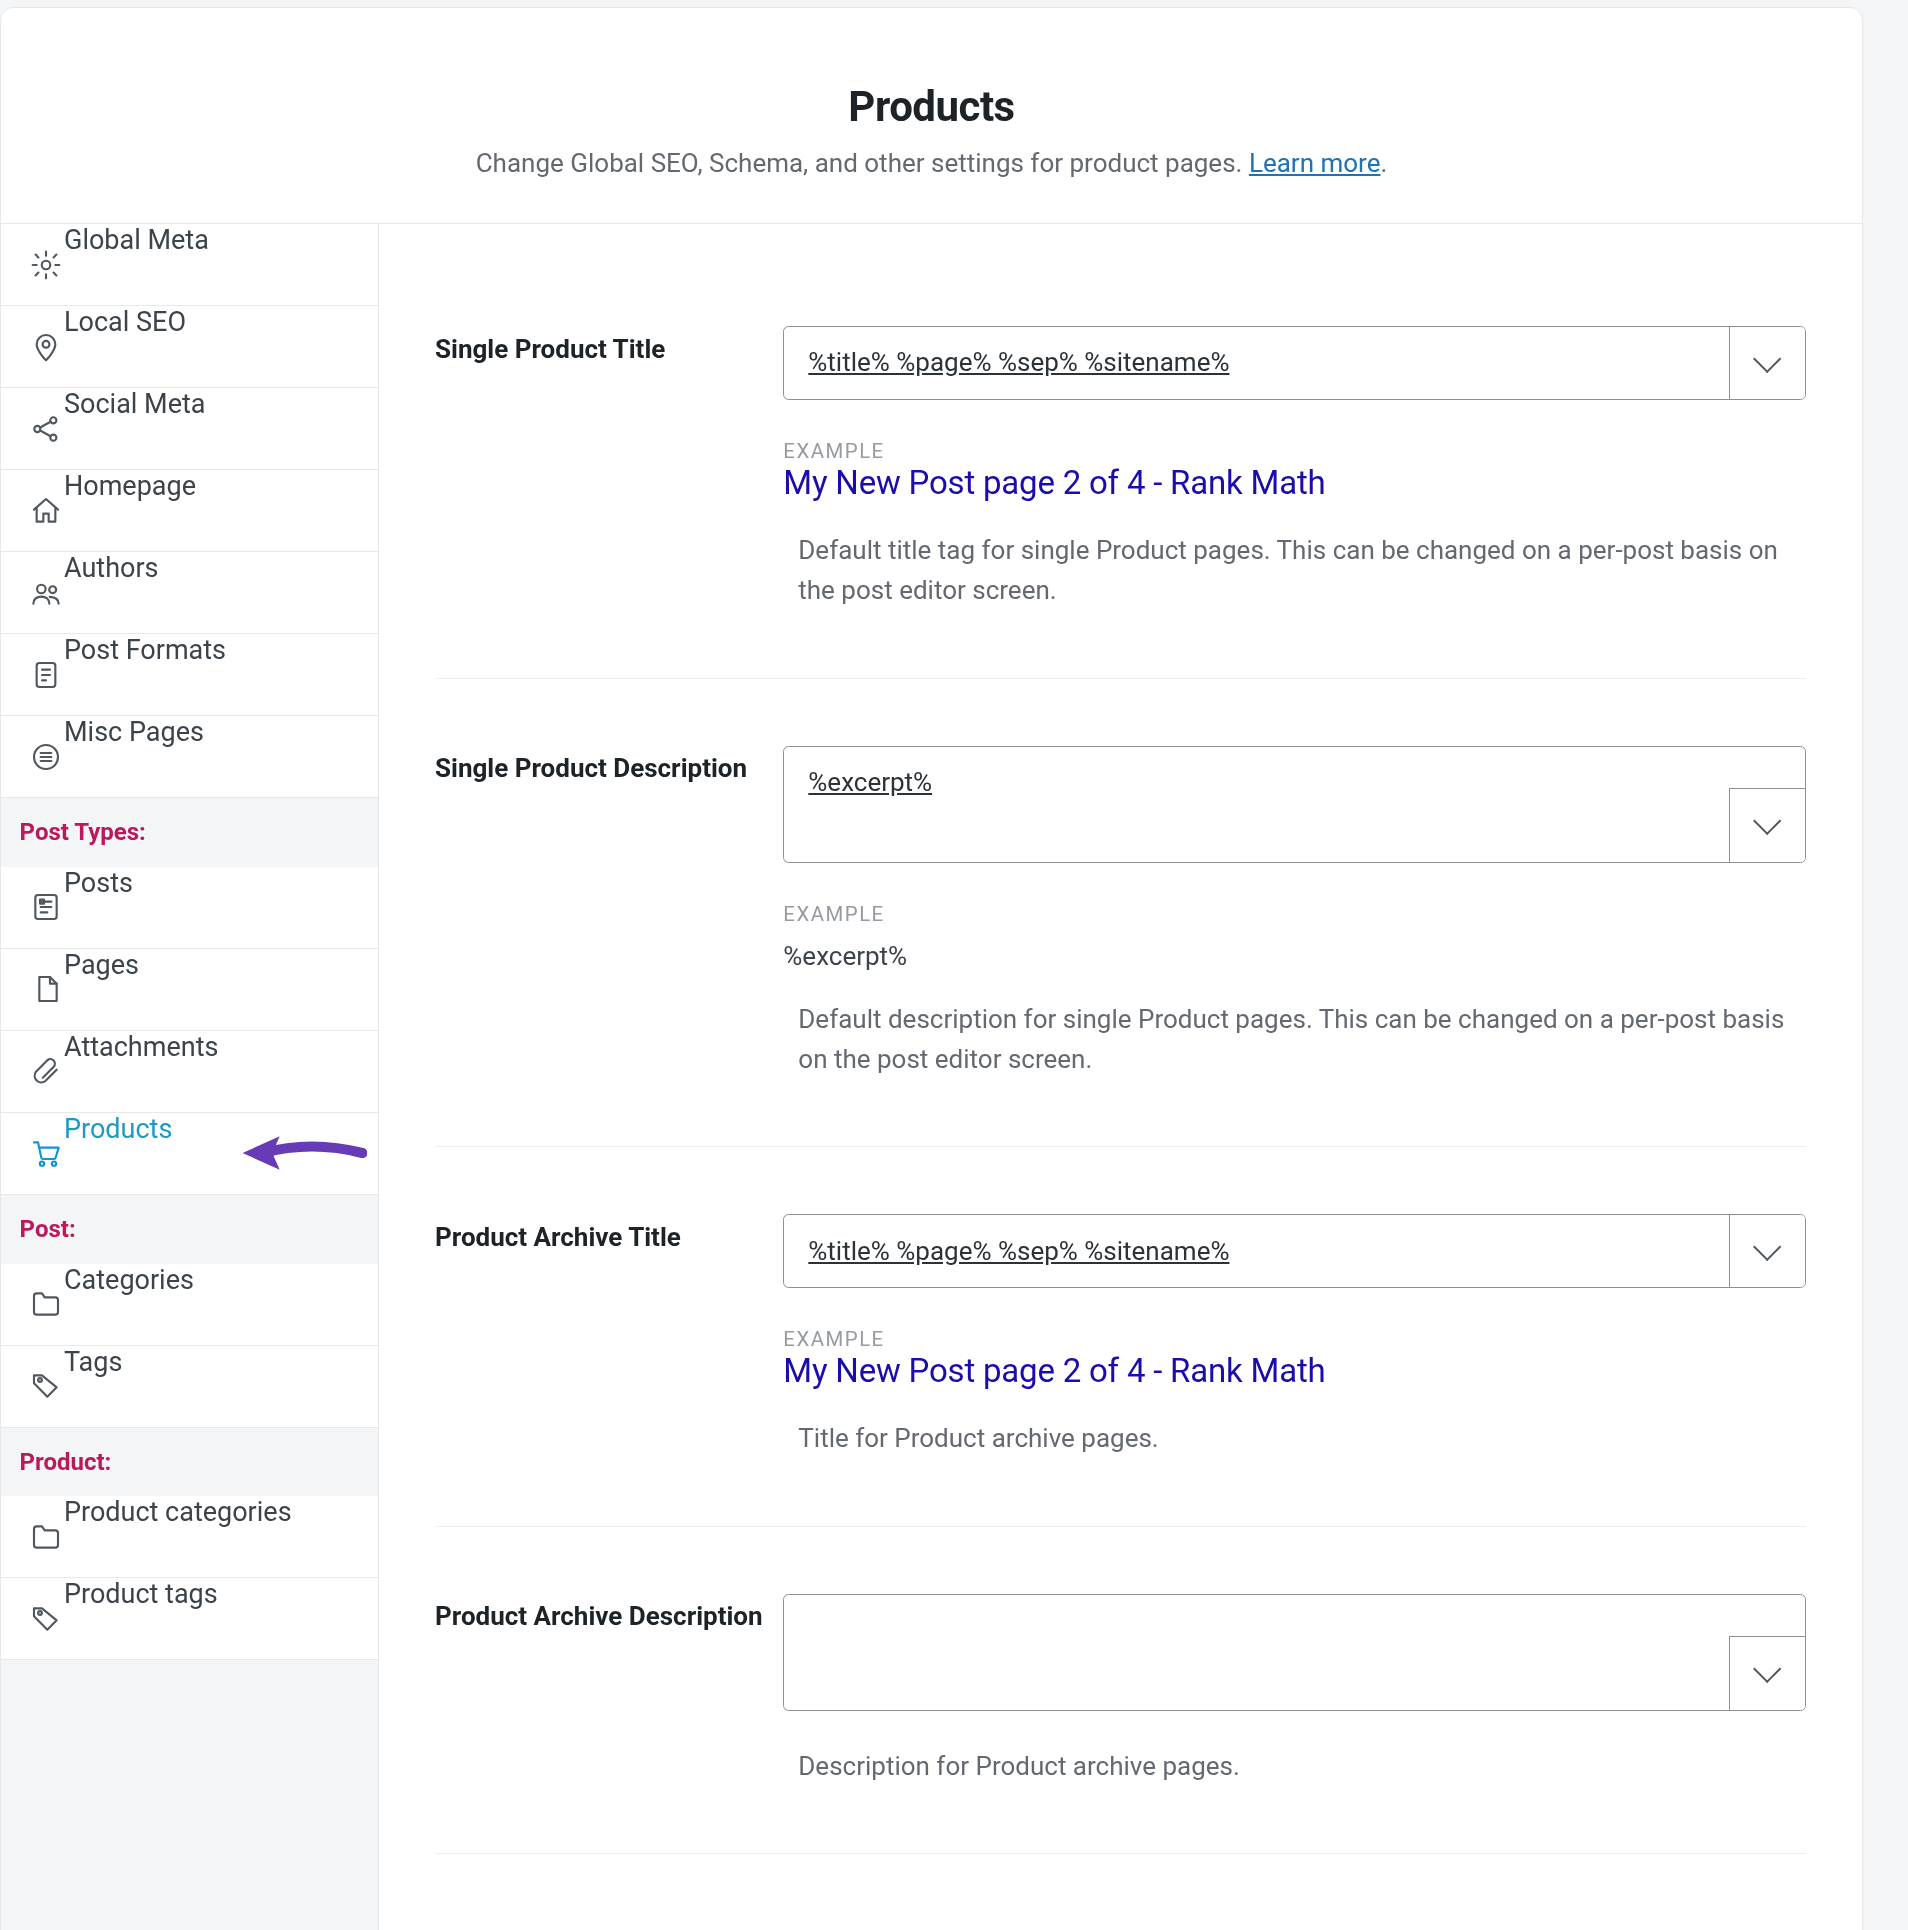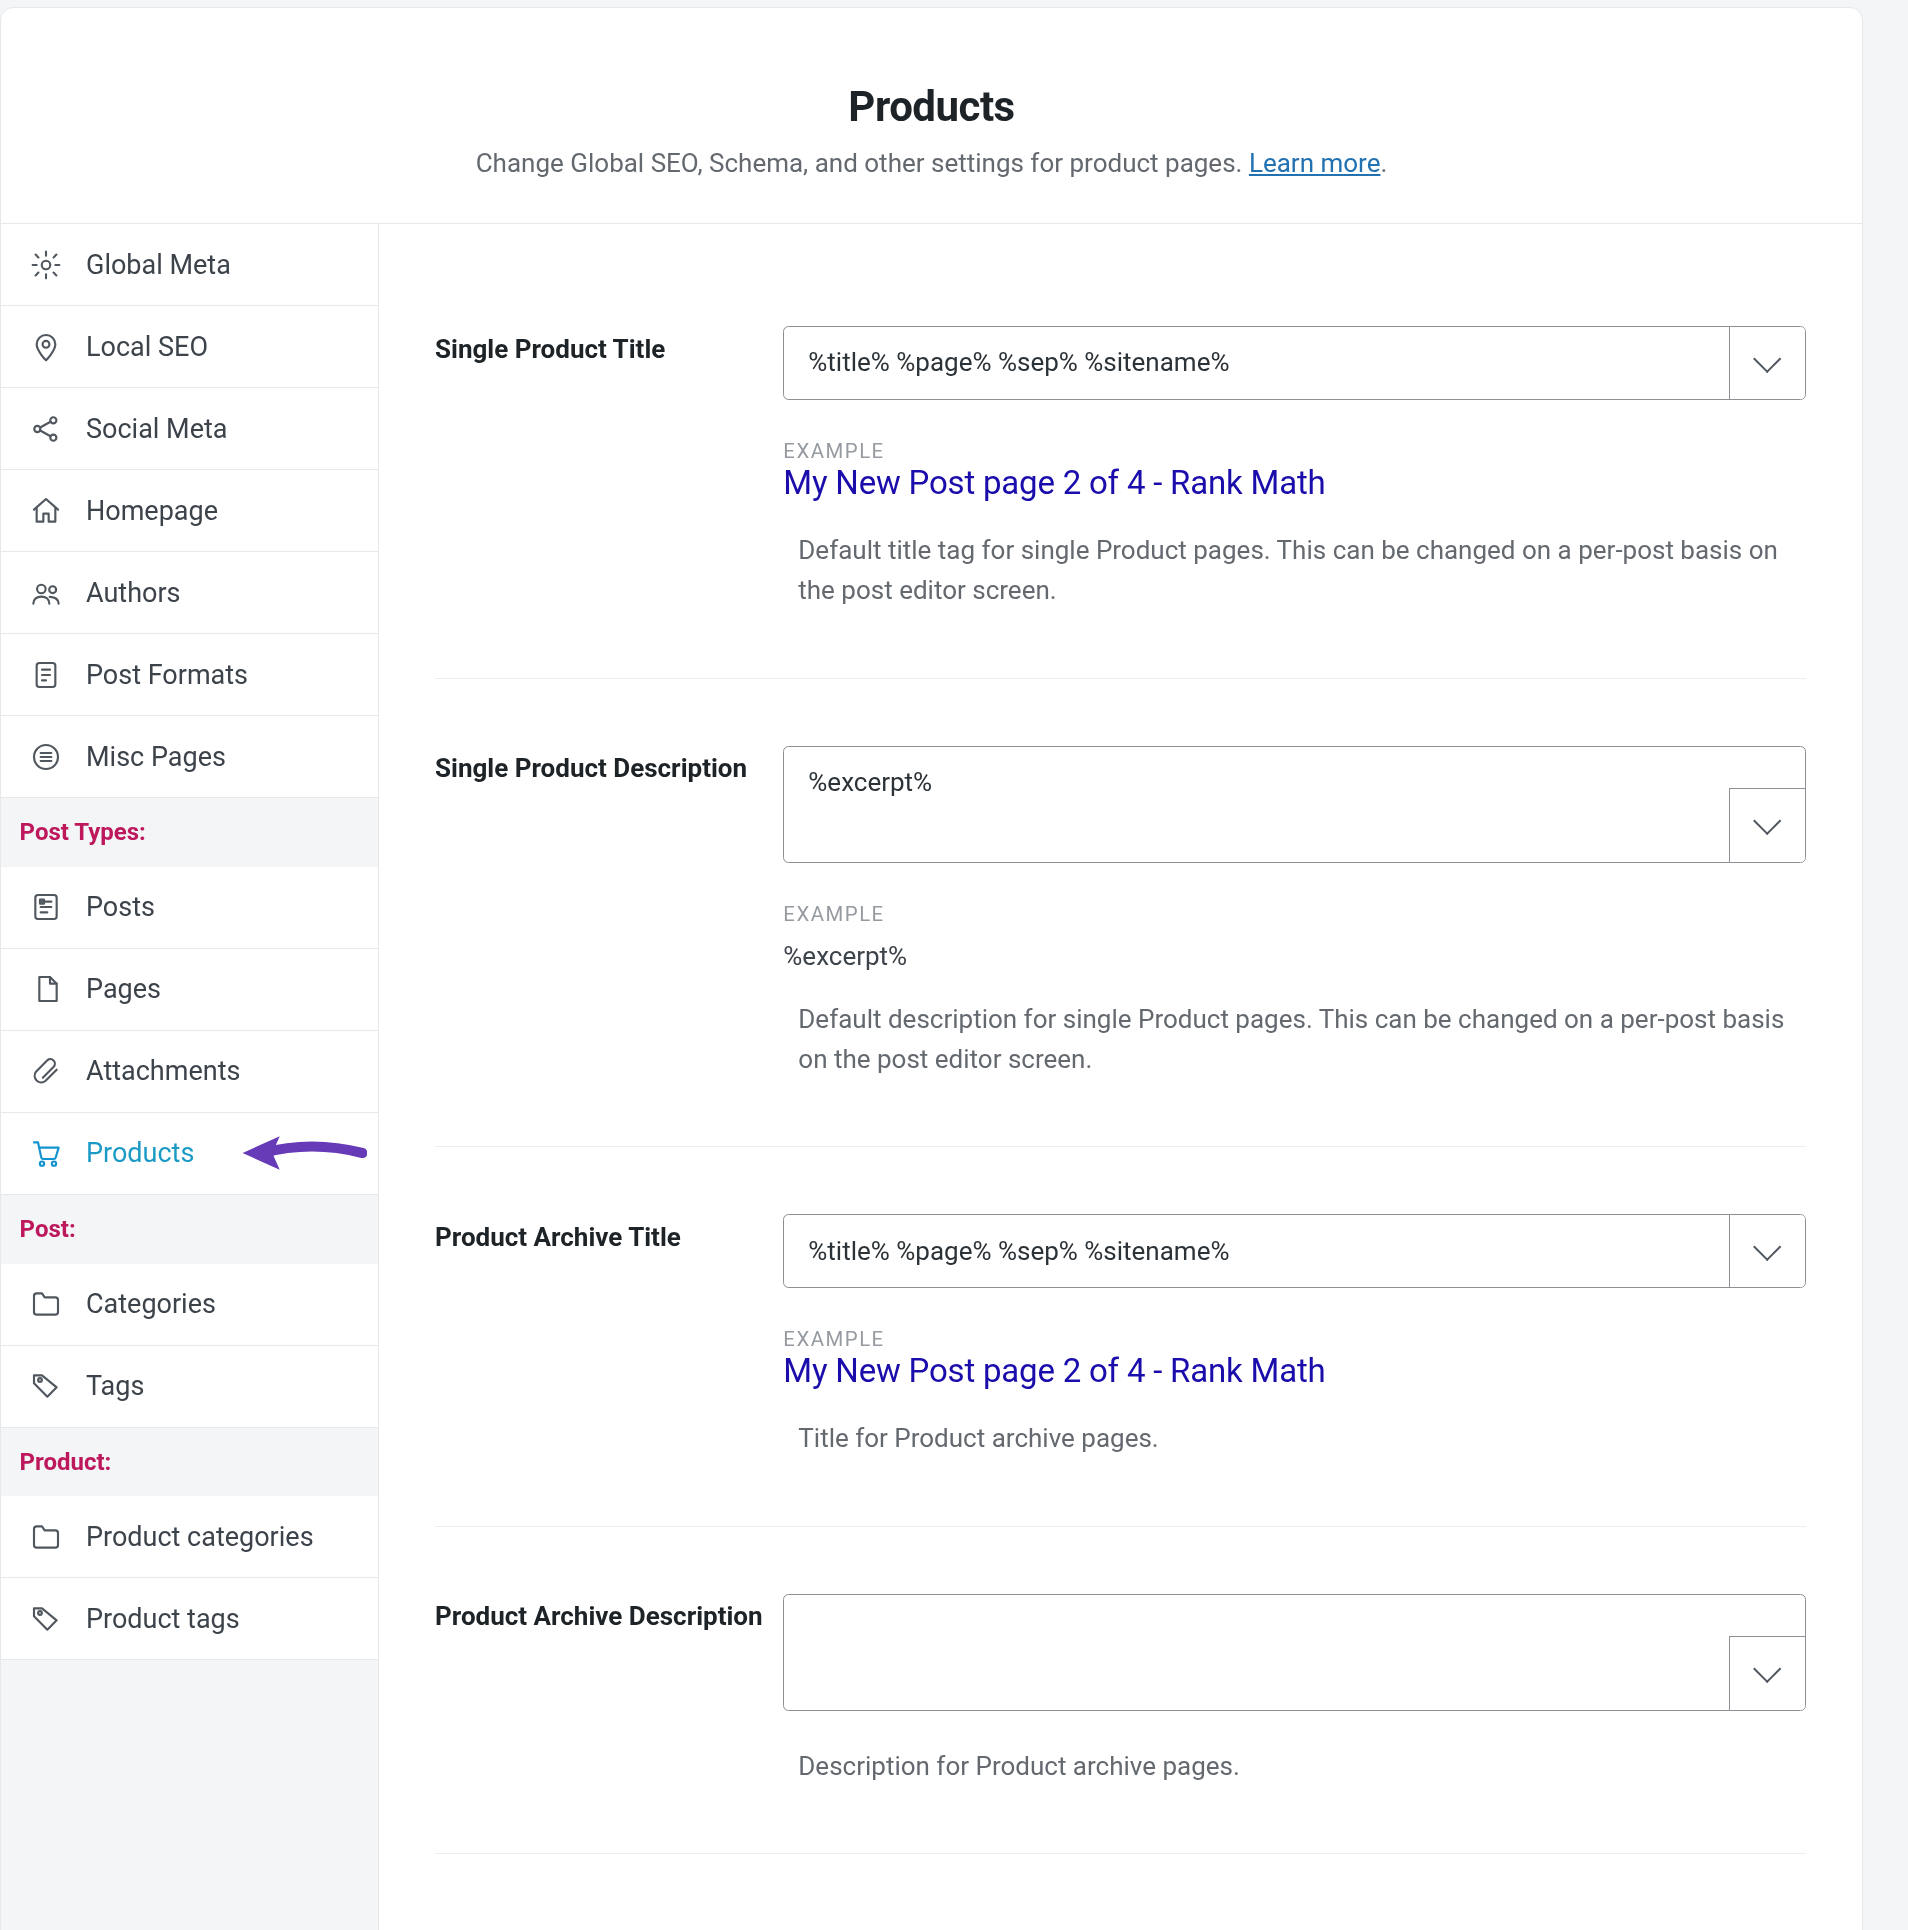--- a/index.html
+++ b/index.html
@@ -76,22 +76,20 @@
   }
   .main{
     flex:1;
     padding:102px 56px 111px 56px;
     background:var(--panel);
   }
 
   
   .sb-item{
     display:flex;
-    align-items:center;
-    gap:22px;
     padding:0 26px;
     height:82px;
     background:#fff;
     border-bottom:0.9px solid var(--border-light);
     font-size:27px;
     color:#3c434a;
     cursor:pointer;
     position:relative;
   }
   .sb-item.active{color:var(--accent-text);}
@@ -132,20 +130,21 @@
     border-radius:5.6px;
     overflow:hidden;
     min-height:74px;
   }
   .token-input.tall{min-height:117px;align-items:flex-start;}
   .token-text{
     flex:1;
     padding:20.4px 24px;
     font-size:26px;
     color:#2c3338;
+    text-decoration:underline;
   }
   .token-toggle{
     width:76px;
     border-left:0.9px solid #8c8f94;
     display:flex;
     align-items:center;
     justify-content:center;
     cursor:pointer;
     background:#fff;
   }

